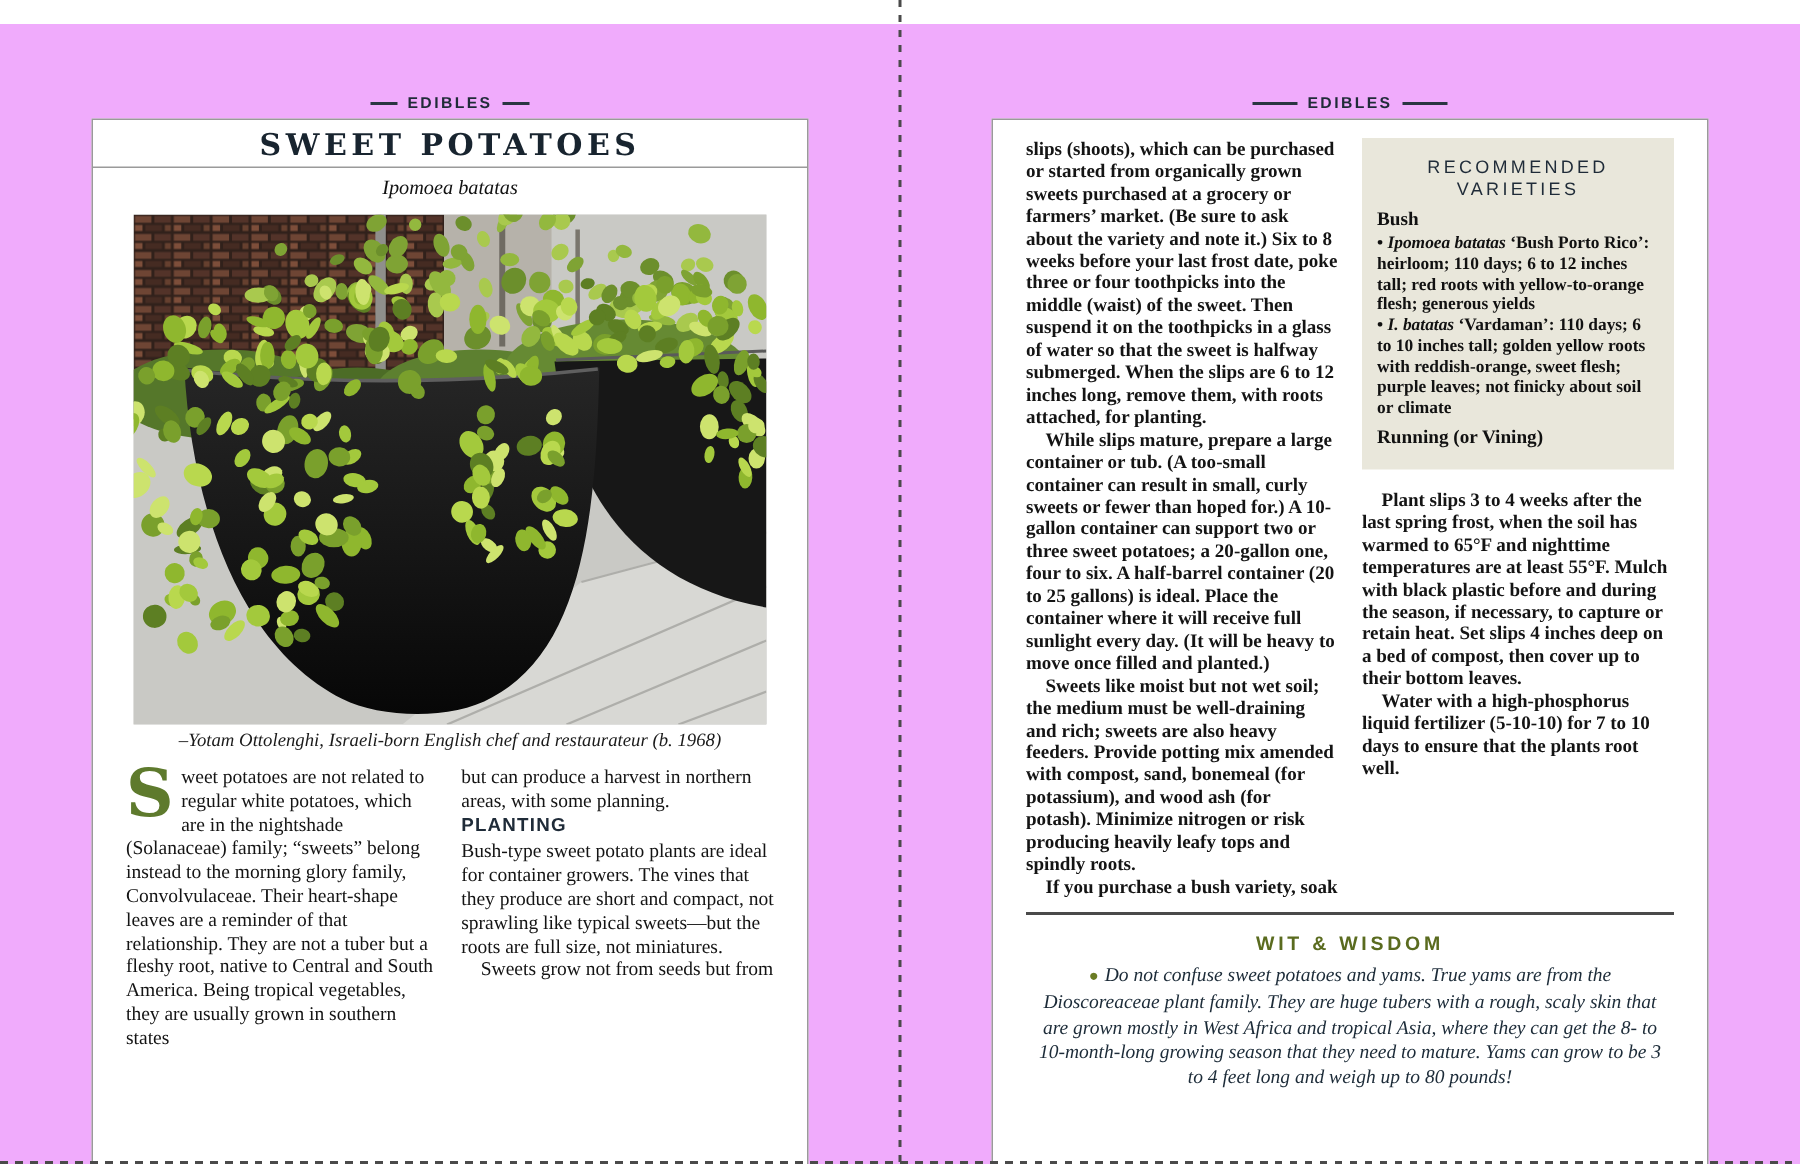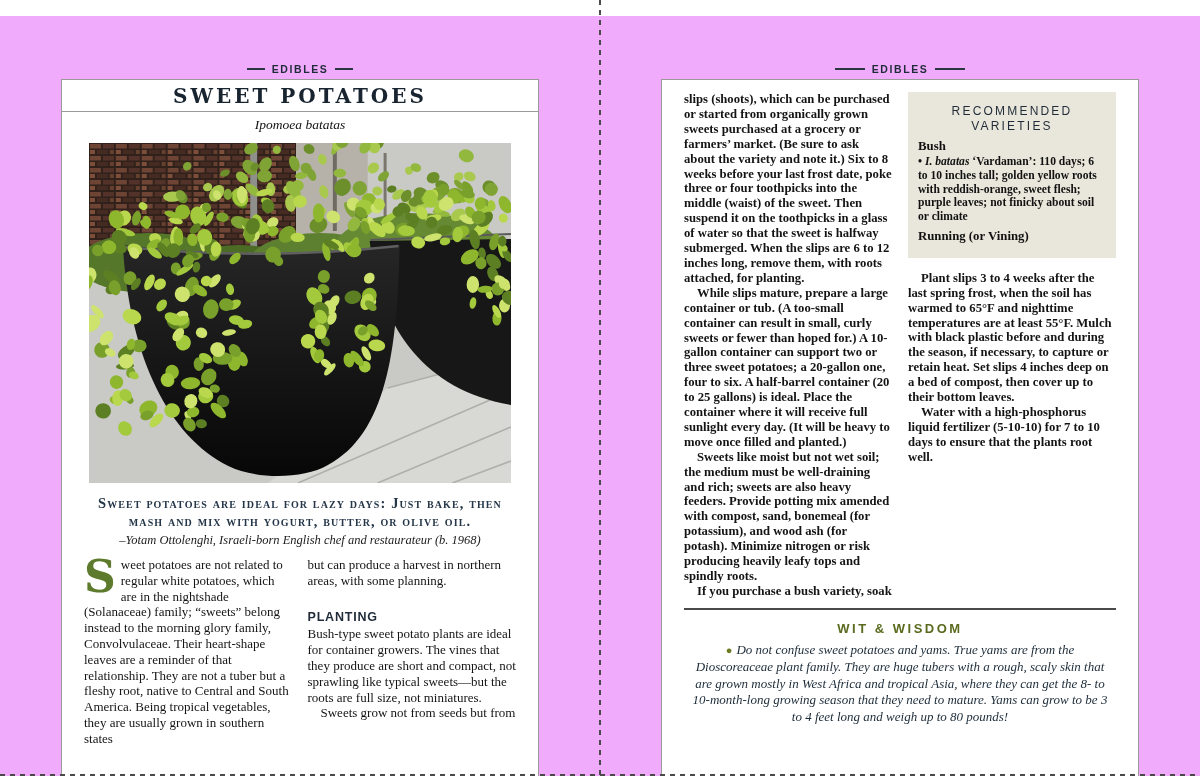--- a/index.html
+++ b/index.html
@@ -31,21 +31,21 @@
            margin:12px 24px 0;}
   .attribution{text-align:center;font-style:italic;font-size:12.5px;line-height:16px;
                color:#1a1a1a;margin-top:2px;}
 
   .cols{display:flex;gap:15px;margin:9px 22px 0;}
   .col{flex:1;font-size:13px;line-height:15.8px;color:#141414;}
   .col p{margin:0;}
   .ind{text-indent:13px;}
   .dropcap{float:left;font-family:"DejaVu Serif",serif;font-weight:700;font-size:44px;
            line-height:36px;color:#5e7a2d;padding:2px 5px 0 0;}
-  .subhead{margin:21px 0 1px;font-family:"Liberation Sans",sans-serif;font-weight:700;
+  .subhead{margin:1px 0 1px;font-family:"Liberation Sans",sans-serif;font-weight:700;
            font-size:12.5px;letter-spacing:.8px;color:#1f2b38;}
 
   .rcols{display:flex;gap:16px;margin:12px 22px 0;height:506px;overflow:hidden;}
   .rcol{flex:1;font-size:12.7px;line-height:14.9px;color:#141414;}
   .rcol p{margin:0;font-weight:bold;}
 
   .sidebar{background:#e9e7db;padding:12px 10px 13px;margin-bottom:13px;}
   .sidebar-title{text-align:center;font-family:"Liberation Sans",sans-serif;font-weight:400;
                  font-size:12px;letter-spacing:2.2px;color:#1f2b38;line-height:15px;margin-bottom:5px;}
   .sb-head{font-weight:700;font-size:12.8px;margin:5px 0 1px;color:#111;}
@@ -469,21 +469,20 @@
               <ellipse cx="385.7" cy="141.5" rx="8.4" ry="6.3" transform="rotate(271 385.7 141.5)" fill="#cde36e"></ellipse>
               <ellipse cx="382.6" cy="113.8" rx="9.8" ry="6.5" transform="rotate(327 382.6 113.8)" fill="#8fb72e"></ellipse>
               <ellipse cx="385.8" cy="160.0" rx="5.8" ry="3.3" transform="rotate(100 385.8 160.0)" fill="#a3c93c"></ellipse>
               <ellipse cx="402.2" cy="151.6" rx="4.4" ry="3.4" transform="rotate(69 402.2 151.6)" fill="#b9d84e"></ellipse>
               <ellipse cx="397.8" cy="146.2" rx="7.6" ry="3.5" transform="rotate(355 397.8 146.2)" fill="#8fb72e"></ellipse>
               <ellipse cx="417.2" cy="140.9" rx="5.5" ry="5.1" transform="rotate(358 417.2 140.9)" fill="#cde36e"></ellipse>
             </g>
         </svg>
       </figure>
 
-      <div class="caption">Sweet potatoes are ideal for lazy days: Just bake, then mash and mix with yogurt, butter, or olive oil.</div>
       <div class="attribution">–Yotam Ottolenghi, Israeli-born English chef and restaurateur (b. 1968)</div>
 
       <div class="cols">
         <div class="col">
           <p><span class="dropcap">S</span><span>weet potatoes are not related to regular white potatoes, which are in the nightshade (Solanaceae) family; “sweets” belong instead to the morning glory family, Convolvulaceae. Their heart-shape leaves are a reminder of that relationship. They are not a tuber but a fleshy root, native to Central and South America. Being tropical vegetables, they are usually grown in southern states</span></p>
         </div>
         <div class="col">
           <p>but can produce a harvest in northern areas, with some planning.</p>
           <h3 class="subhead">PLANTING</h3>
           <p>Bush-type sweet potato plants are ideal for container growers. The vines that they produce are short and compact, not sprawling like typical sweets—but the roots are full size, not miniatures.</p>
@@ -512,20 +511,21 @@
         </div>
 
         <div class="rcol">
           <div class="sidebar">
             <div class="sidebar-title">
               <div>RECOMMENDED</div>
               <div>VARIETIES</div>
             </div>
             <div class="sb-section">
               <h4 class="sb-head">Bush</h4>
+              <p class="sb-item"><span>• </span><span class="seg-i">Ipomoea batatas</span><span> ‘Bush Porto Rico’: heirloom; 110 days; 6 to 12 inches tall; red roots with yellow-to-orange flesh; generous yields</span></p>
               <p class="sb-item"><span>• </span><span class="seg-i">I. batatas</span><span> ‘Vardaman’: 110 days; 6 to 10 inches tall; golden yellow roots with reddish-orange, sweet flesh; purple leaves; not finicky about soil or climate</span></p>
             </div>
             <div class="sb-section">
               <h4 class="sb-head">Running (or Vining)</h4>
             </div>
           </div>
           <p class="ind">Plant slips 3 to 4 weeks after the last spring frost, when the soil has warmed to 65°F and nighttime temperatures are at least 55°F. Mulch with black plastic before and during the season, if necessary, to capture or retain heat. Set slips 4 inches deep on a bed of compost, then cover up to their bottom leaves.</p>
           <p class="ind">Water with a high-phosphorus liquid fertilizer (5-10-10) for 7 to 10 days to ensure that the plants root well.</p>
         </div>
       </div>

